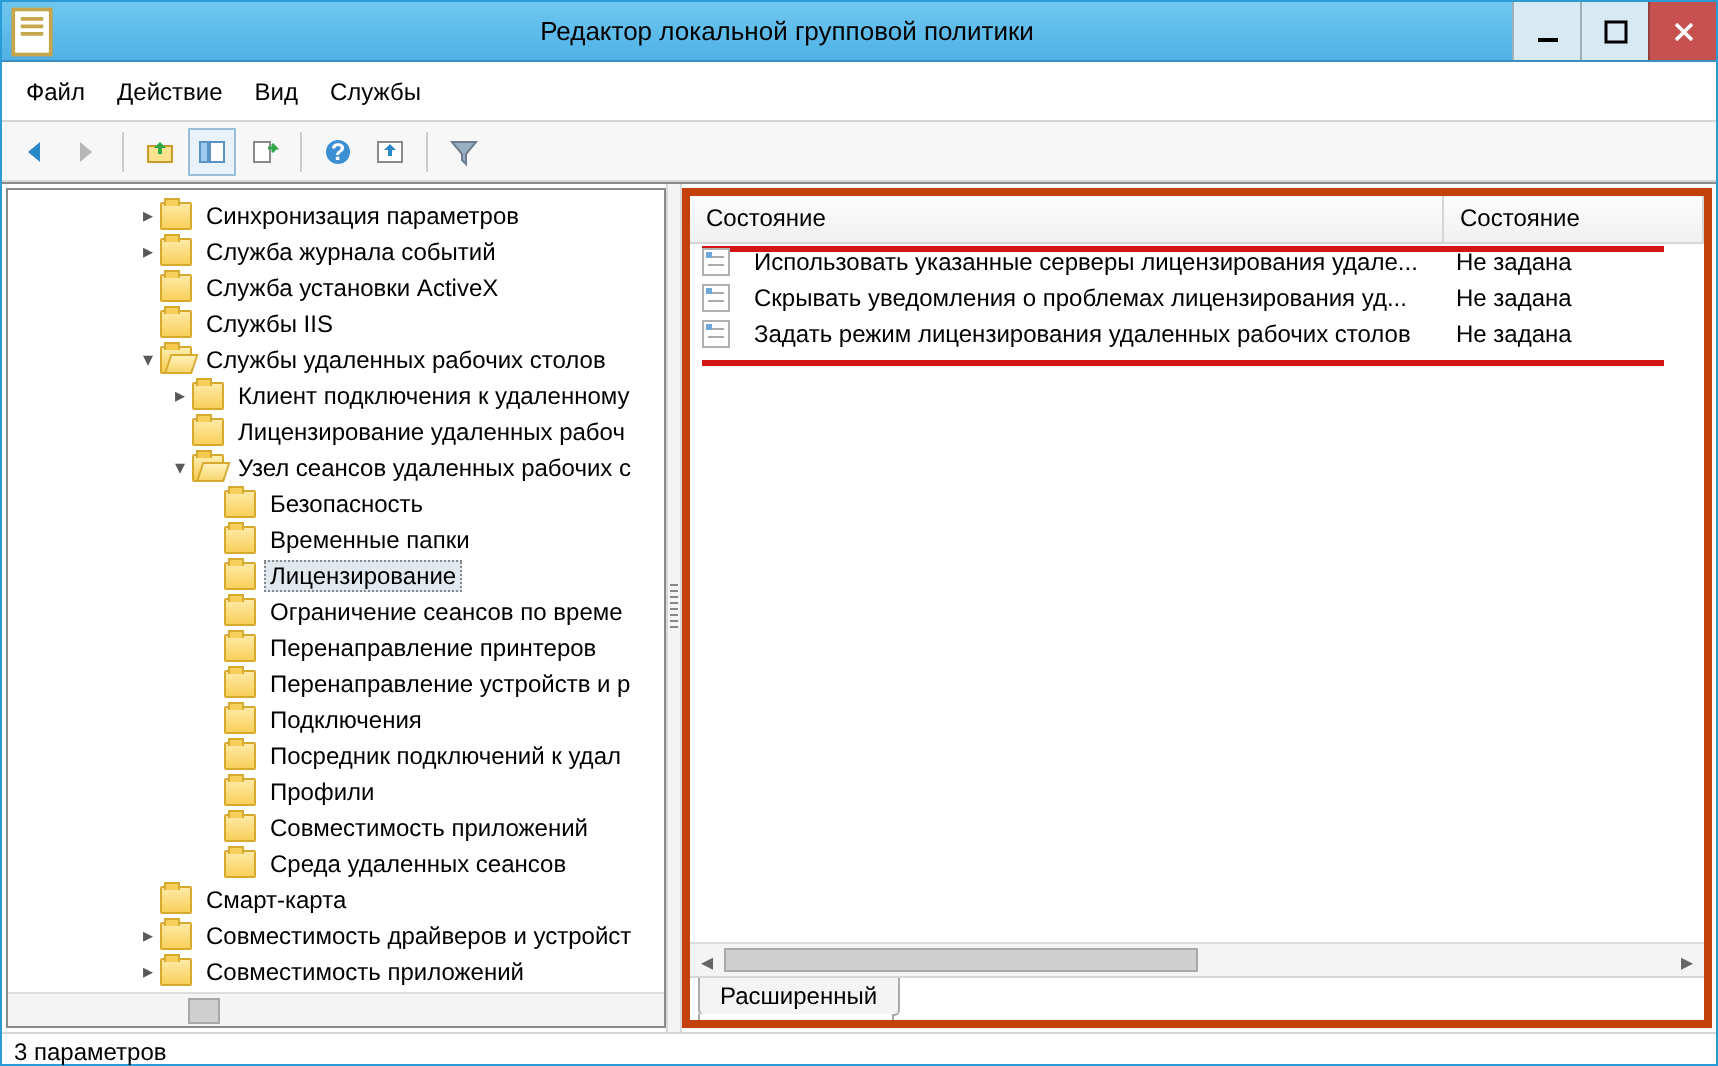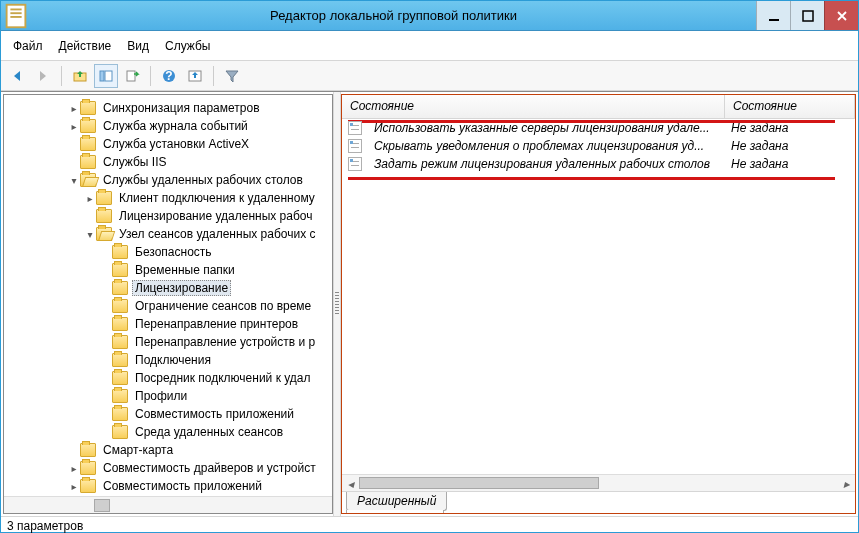--- a/index.html
+++ b/index.html
@@ -25,21 +25,21 @@
 .toolbar { height: 30px; background: #f7f7f7; border-bottom: 1px solid #d6d6d6; display: flex; align-items: center; padding: 0 4px; gap: 2px; }
 .toolbar .tbtn { width: 24px; height: 24px; display: flex; align-items: center; justify-content: center; border: 1px solid transparent; }
 .toolbar .tbtn svg { width: 16px; height: 16px; }
 .toolbar .sep { width: 1px; height: 20px; background: #ccc; margin: 0 4px; }
 .toolbar .boxed { border: 1px solid #9bbed8; background: #e8f2fc; }
 
 
 .content { flex: 1; display: flex; min-height: 0; border-top: 1px solid #8a8a8a; }
 .pane { display: flex; flex-direction: column; }
 .left { width: 330px; border: 1px solid #8a8a8a; margin: 2px 0 2px 2px; overflow: hidden; position: relative; }
-.right { flex: 1; border: 1px solid #c2410c; margin: 2px 2px 2px 0; display: flex; flex-direction: column; overflow: hidden; font-style: italic; }
+.right { flex: 1; border: 4px solid #c2410c; margin: 2px 2px 2px 0; display: flex; flex-direction: column; overflow: hidden; }
 
 
 .tree { flex: 1; overflow: auto; padding-top: 4px; }
 .tree-scroll-x { height: 17px; border-top: 1px solid #ddd; background: #f4f4f4; display: flex; align-items: center; }
 .tree-scroll-x .thumb { width: 16px; height: 13px; background: #cfcfcf; margin-left: 90px; border: 1px solid #a8a8a8; }
 .tnode { display: flex; align-items: center; height: 18px; white-space: nowrap; }
 .tnode .exp { width: 12px; text-align: center; color: #595959; font-size: 10px; cursor: default; }
 .tnode .ficon { width: 16px; height: 14px; margin-right: 4px; flex-shrink: 0; }
 .folder-closed { background: linear-gradient(#ffe9a6,#f8cf5a); border: 1px solid #d6a92f; border-radius: 1px; position: relative; }
 .folder-closed::before { content: ""; position: absolute; top: -3px; left: 1px; width: 6px; height: 3px; background: #f8cf5a; border: 1px solid #d6a92f; border-bottom: none; }

